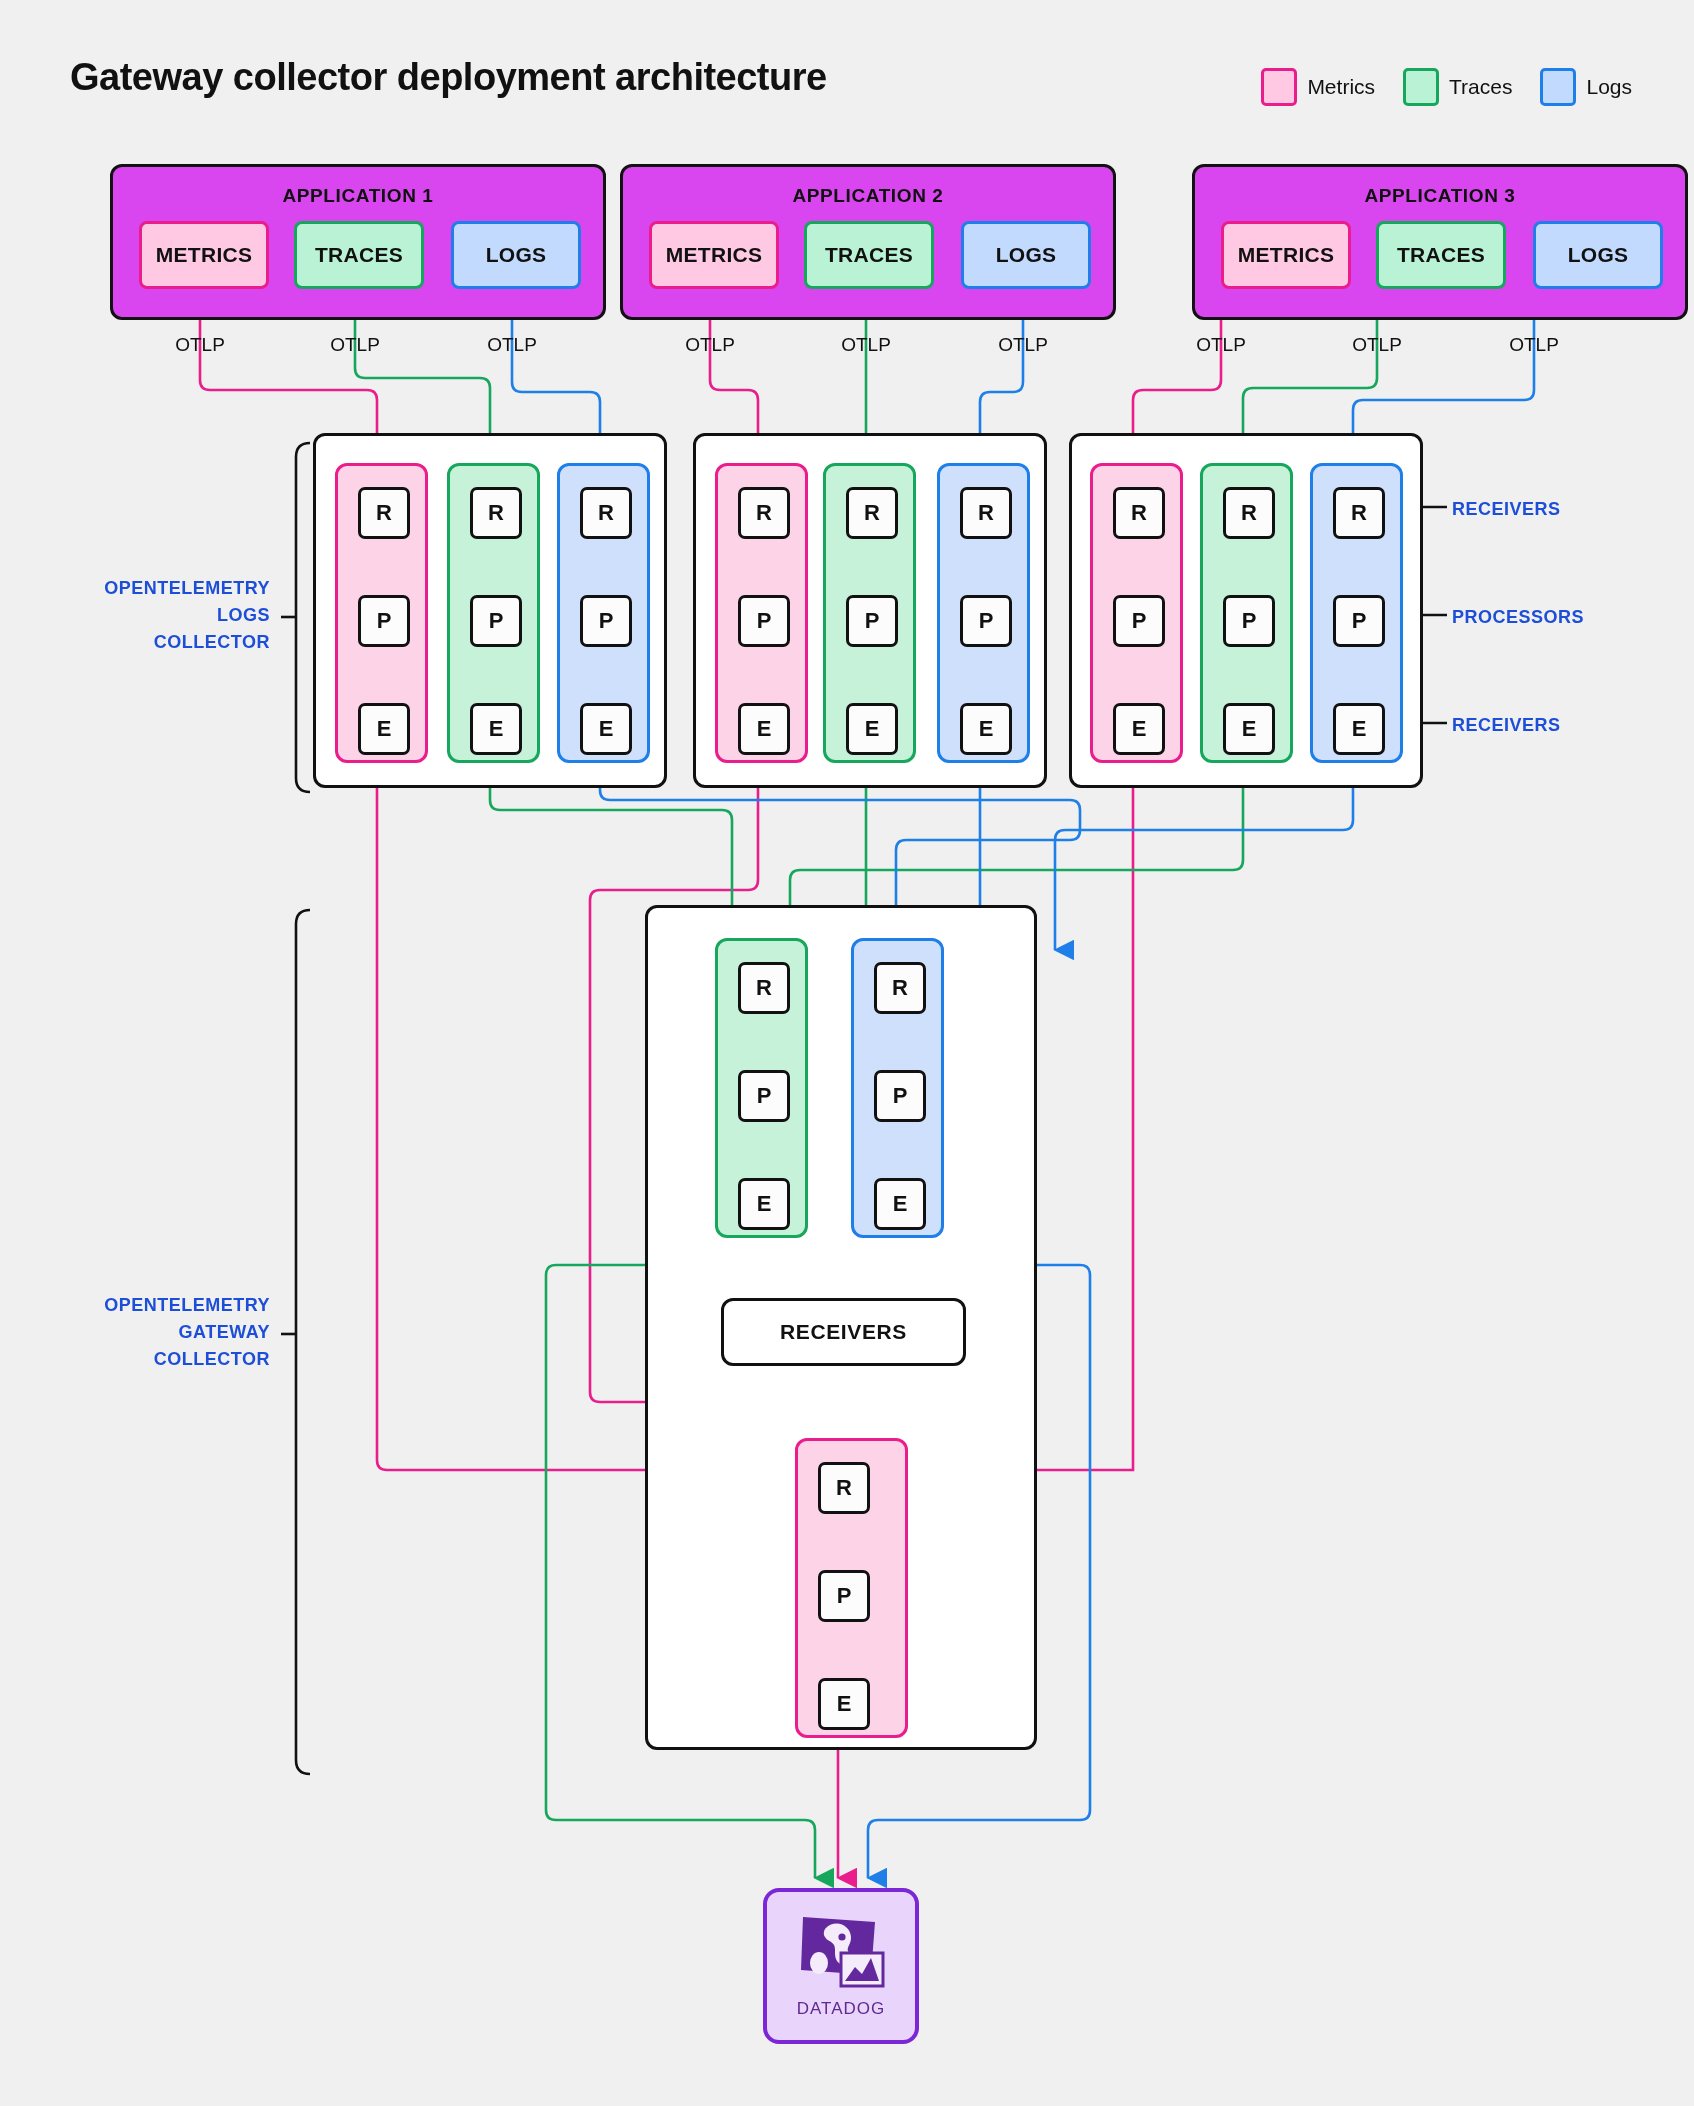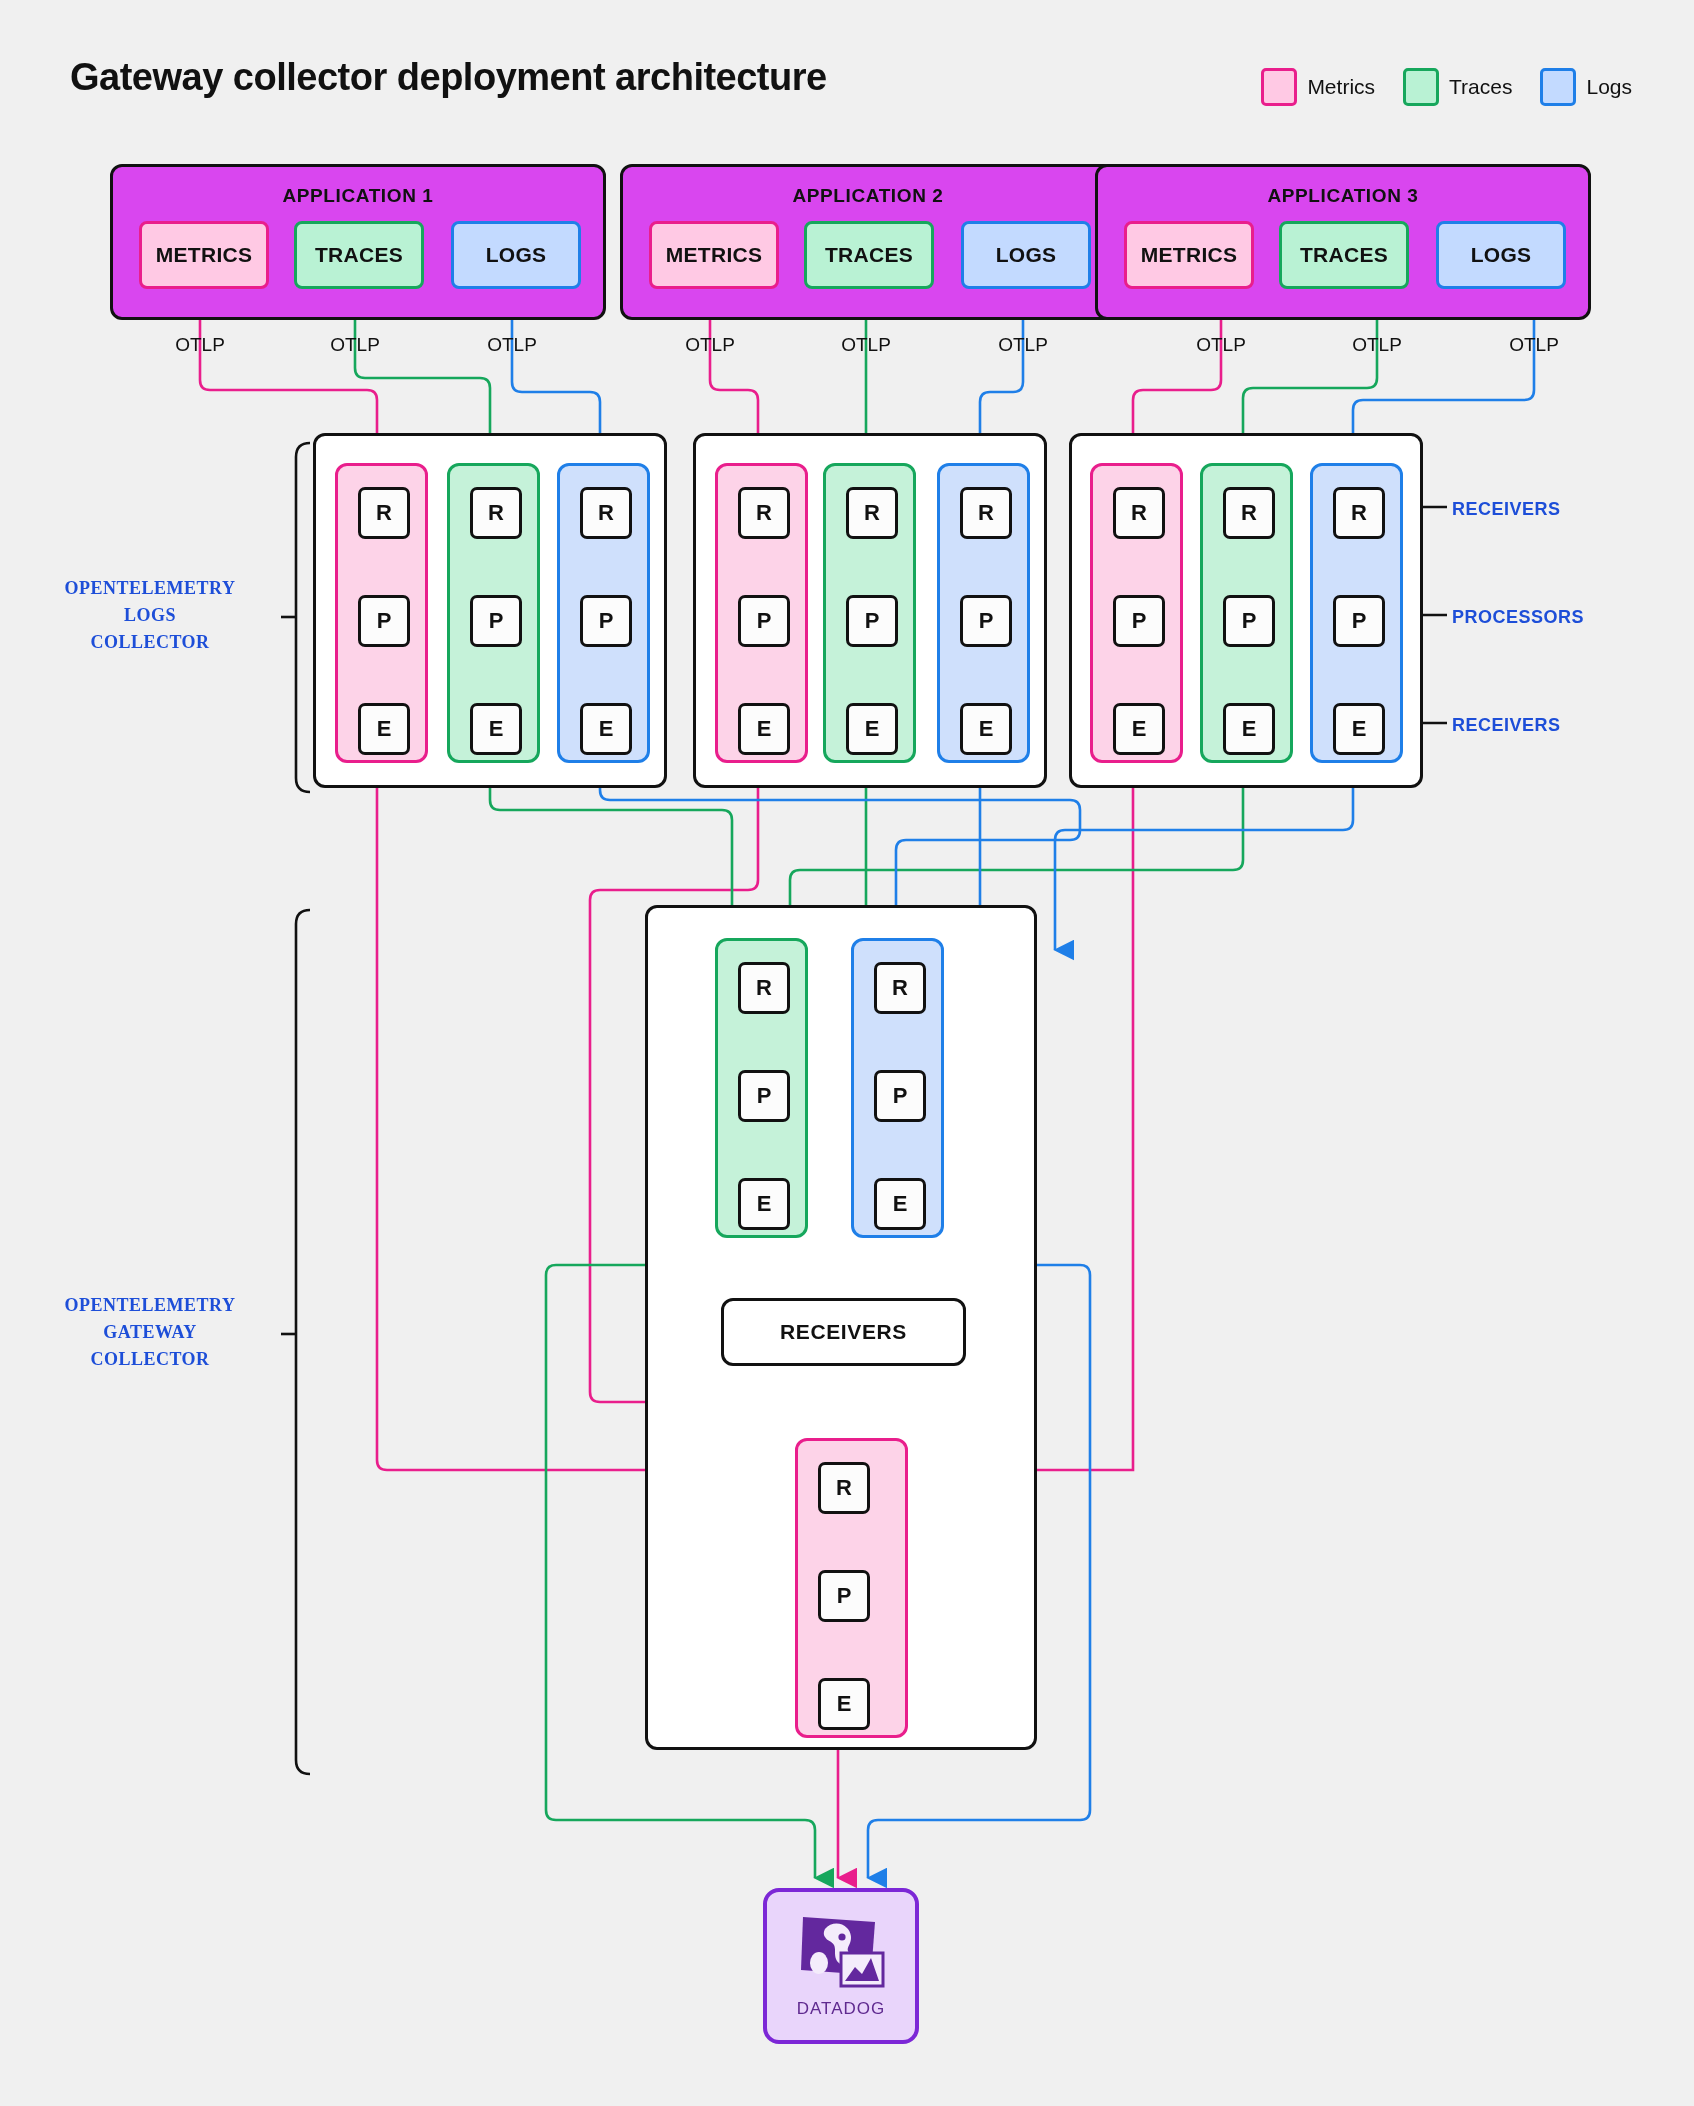--- a/index.html
+++ b/index.html
@@ -13,21 +13,21 @@
   .lg-tx{font-size:21px;color:#111;}
   .node{position:absolute;box-sizing:border-box;}
   .appbox{border:3.5px solid #111;border-radius:12px;background:#d946ef;}
   .app-title{position:absolute;width:100%;text-align:center;font-size:19px;font-weight:bold;letter-spacing:.6px;color:#111;}
   .sig{position:absolute;border-radius:8px;display:flex;align-items:center;justify-content:center;font-size:21px;font-weight:bold;color:#111;letter-spacing:.3px;box-sizing:border-box;}
   .otlp{position:absolute;font-size:19px;color:#111;text-align:center;}
   .ctr{border:3.5px solid #111;border-radius:12px;background:#fff;box-sizing:border-box;}
   .pipe{position:absolute;border-radius:12px;box-sizing:border-box;}
   .rpe{position:absolute;width:46px;height:46px;border:3px solid #111;border-radius:7px;background:#fcfcfc;display:flex;align-items:center;justify-content:center;font-size:22px;font-weight:bold;color:#111;}
   .sidelab{position:absolute;font-size:18px;font-weight:bold;color:#1d4ed8;letter-spacing:.5px;line-height:27px;}
-  .sidelab.r{text-align:center;font-family:Liberation Serif, serif;}
+  .sidelab.r{text-align:right;}
   .connbox{position:absolute;border:3.5px solid #111;border-radius:12px;background:#fff;display:flex;align-items:center;justify-content:center;font-size:21px;font-weight:bold;letter-spacing:.6px;color:#111;box-sizing:border-box;}
   .dd{position:absolute;border:4px solid #7c27d6;border-radius:16px;background:#e9d5fb;display:flex;flex-direction:column;align-items:center;justify-content:center;}
   .ddname{font-size:17px;color:#5f2a8f;letter-spacing:1px;margin-top:2px;}
 </style>
 </head>
 <body>
 
 <div id="stage">
 
   <div class="ttl">Gateway collector deployment architecture</div>
@@ -163,21 +163,21 @@
   <div class="node appbox" style="left:620px;top:164px;width:496px;height:156px;">
     <div class="app-title" style="top:18px;">APPLICATION 2</div>
     <div class="sig" style="left:26px;top:54px;width:130px;height:68px;background:#ffc9e4;border:3px solid #e91e8c;">METRICS</div>
     <div class="sig" style="left:181px;top:54px;width:130px;height:68px;background:#b9f2d4;border:3px solid #16a75c;">TRACES</div>
     <div class="sig" style="left:338px;top:54px;width:130px;height:68px;background:#c3daff;border:3px solid #1f7fe8;">LOGS</div>
   </div>
   <div class="otlp" style="left:660px;top:334px;width:100px;">OTLP</div>
   <div class="otlp" style="left:816px;top:334px;width:100px;">OTLP</div>
   <div class="otlp" style="left:973px;top:334px;width:100px;">OTLP</div>
 
-  <div class="node appbox" style="left:1095px;top:164px;width:496px;height:156px;">
+  <div class="node appbox" style="left:1192px;top:164px;width:496px;height:156px;">
     <div class="app-title" style="top:18px;">APPLICATION 3</div>
     <div class="sig" style="left:26px;top:54px;width:130px;height:68px;background:#ffc9e4;border:3px solid #e91e8c;">METRICS</div>
     <div class="sig" style="left:181px;top:54px;width:130px;height:68px;background:#b9f2d4;border:3px solid #16a75c;">TRACES</div>
     <div class="sig" style="left:338px;top:54px;width:130px;height:68px;background:#c3daff;border:3px solid #1f7fe8;">LOGS</div>
   </div>
   <div class="otlp" style="left:1171px;top:334px;width:100px;">OTLP</div>
   <div class="otlp" style="left:1327px;top:334px;width:100px;">OTLP</div>
   <div class="otlp" style="left:1484px;top:334px;width:100px;">OTLP</div>
 
   <div class="sidelab r" style="left:30px;top:575px;width:240px;">

